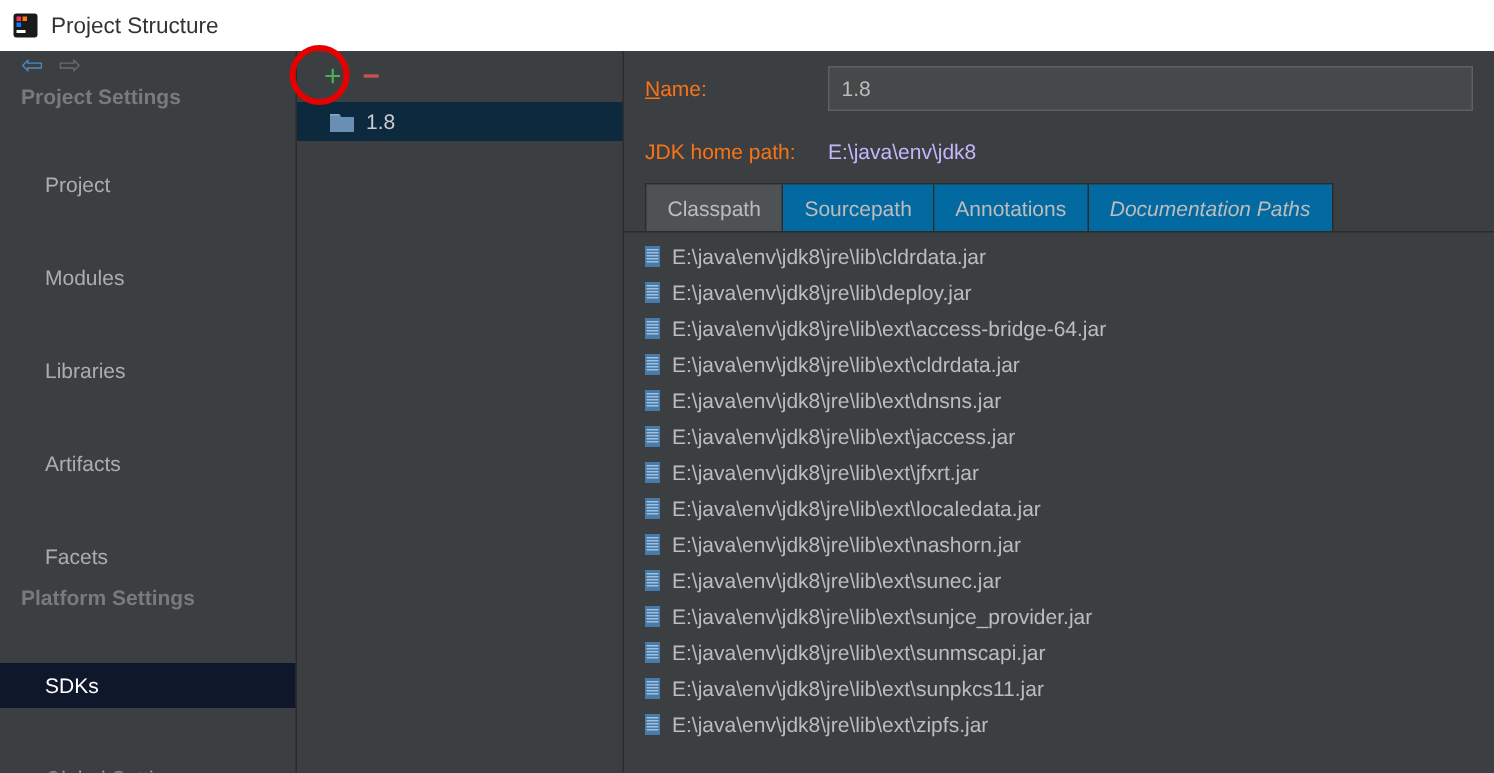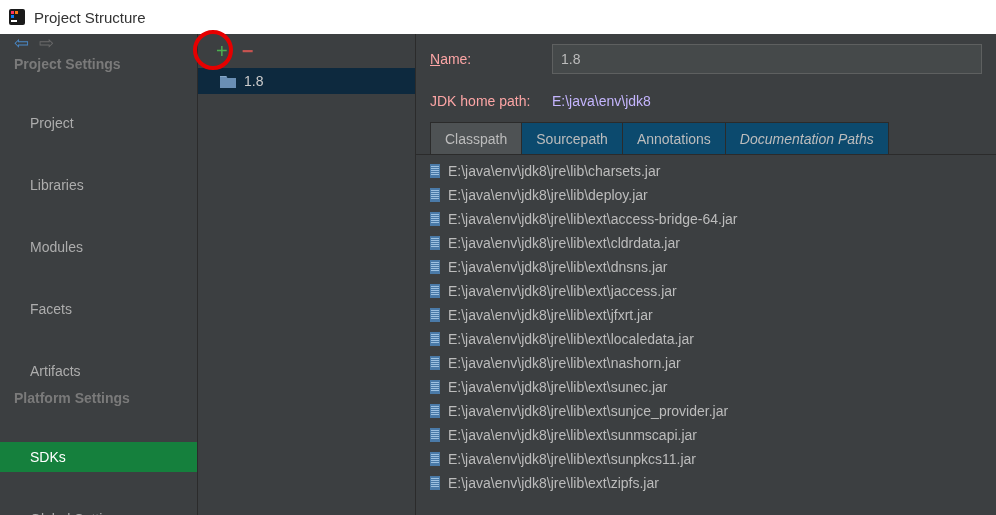--- a/index.html
+++ b/index.html
@@ -59,21 +59,21 @@
     font-size: 14px;
   }
   .menu-item {
     padding: 4px 12px 4px 30px;
     color: #adadad;
     cursor: default;
     line-height: 22px;
     margin-top: 32px;
   }
   .menu-item.selected {
-    background: #15803d;
+    background: #0f172a;
     color: #ffffff;
   }
   .spacer-md { height: 18px; }
 
   
   .mid-col {
     width: 218px;
     background: #3c3f41;
     border-right: 1px solid #2b2b2b;
     display: flex;
@@ -128,21 +128,21 @@
     display: flex;
     flex-direction: column;
   }
   .form-row {
     display: flex;
     align-items: center;
     padding: 0 14px;
     height: 50px;
     gap: 12px;
   }
-  .form-label { color: #fca5a5; width: 110px; }
+  .form-label { color: #f97316; width: 110px; }
   .form-label .u { text-decoration: underline; }
   .text-input {
     flex: 1;
     height: 30px;
     background: #45494a;
     border: 1px solid #5e6060;
     color: #bcbcbc;
     padding: 0 8px;
     font-size: 14px;
   }
@@ -164,21 +164,21 @@
     height: 32px;
     width: fit-content;
     justify-content: flex-end;
   }
   .tab {
     padding: 0 14px;
     display: flex;
     align-items: center;
     color: #bcbcbc;
     border-right: 1px solid #2b2b2b;
-    background: #0c4a6e;
+    background: #0369a1;
     cursor: default;
   }
   .tab:last-child { border-right: none; font-style: italic; }
   .tab.active { background: #4e5254; }
 
   .list-area {
     border-top: 1px solid #2b2b2b;
     margin: 0 0 0 0;
     flex: 1;
     overflow: hidden;
@@ -215,24 +215,24 @@
 
 <div class="root">
 
   <div class="left-col">
     <div class="nav-arrows">
       <span class="arrow back">⇦</span>
       <span class="arrow fwd">⇨</span>
     </div>
     <div class="section-header">Project Settings</div>
     <div class="menu-item">Project</div>
+    <div class="menu-item">Modules</div>
     <div class="menu-item">Libraries</div>
-    <div class="menu-item">Modules</div>
+    <div class="menu-item">Artifacts</div>
     <div class="menu-item">Facets</div>
-    <div class="menu-item">Artifacts</div>
     <div class="section-header">Platform Settings</div>
     <div class="menu-item selected">SDKs</div>
     <div class="menu-item">Global Settings</div>
     <div class="spacer-md"></div>
     <div class="menu-item" style="padding-left:30px;">Problems</div>
   </div>
 
   <div class="mid-col">
     <div class="tool-row" style="position:relative;">
       <span class="plus">+</span>
@@ -272,21 +272,21 @@
           <span class="jar-icon">
             <svg viewBox="0 0 10 14">
               <rect x="0" y="0" width="10" height="14" fill="#4a7aa8"></rect>
               <rect x="1" y="2" width="8" height="1" fill="#9cc0e0"></rect>
               <rect x="1" y="4" width="8" height="1" fill="#9cc0e0"></rect>
               <rect x="1" y="6" width="8" height="1" fill="#9cc0e0"></rect>
               <rect x="1" y="8" width="8" height="1" fill="#9cc0e0"></rect>
               <rect x="1" y="10" width="8" height="1" fill="#9cc0e0"></rect>
             </svg>
           </span>
-          <span>E:\java\env\jdk8\jre\lib\charsets.jar</span>
+          <span>E:\java\env\jdk8\jre\lib\cldrdata.jar</span>
         </div>
         <div class="cp-item">
           <span class="jar-icon">
             <svg viewBox="0 0 10 14">
               <rect x="0" y="0" width="10" height="14" fill="#4a7aa8"></rect>
               <rect x="1" y="2" width="8" height="1" fill="#9cc0e0"></rect>
               <rect x="1" y="4" width="8" height="1" fill="#9cc0e0"></rect>
               <rect x="1" y="6" width="8" height="1" fill="#9cc0e0"></rect>
               <rect x="1" y="8" width="8" height="1" fill="#9cc0e0"></rect>
               <rect x="1" y="10" width="8" height="1" fill="#9cc0e0"></rect>

